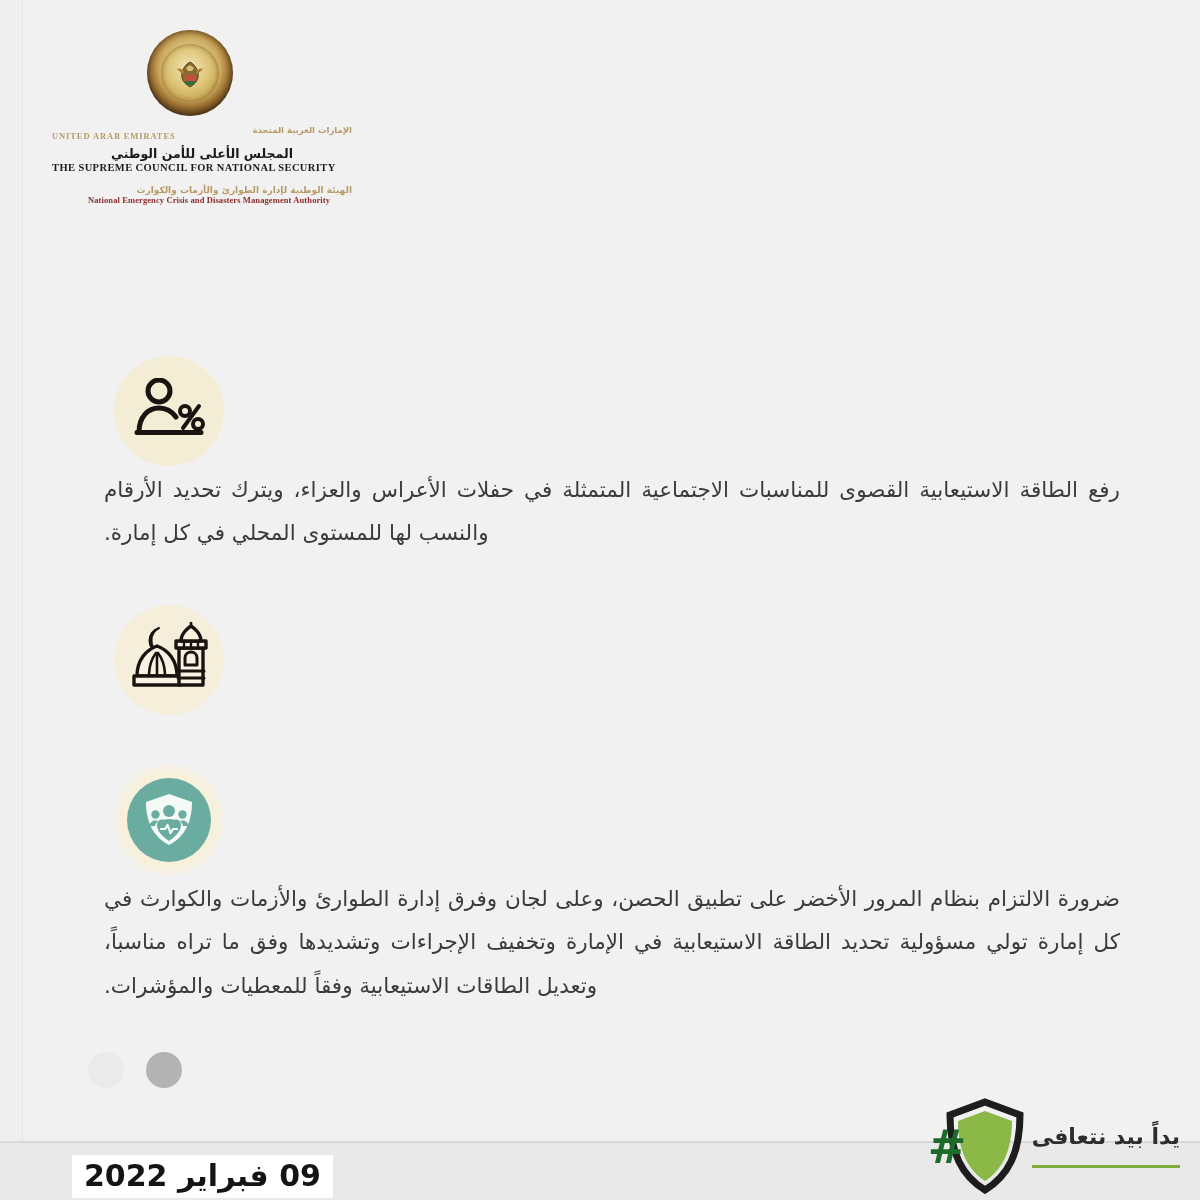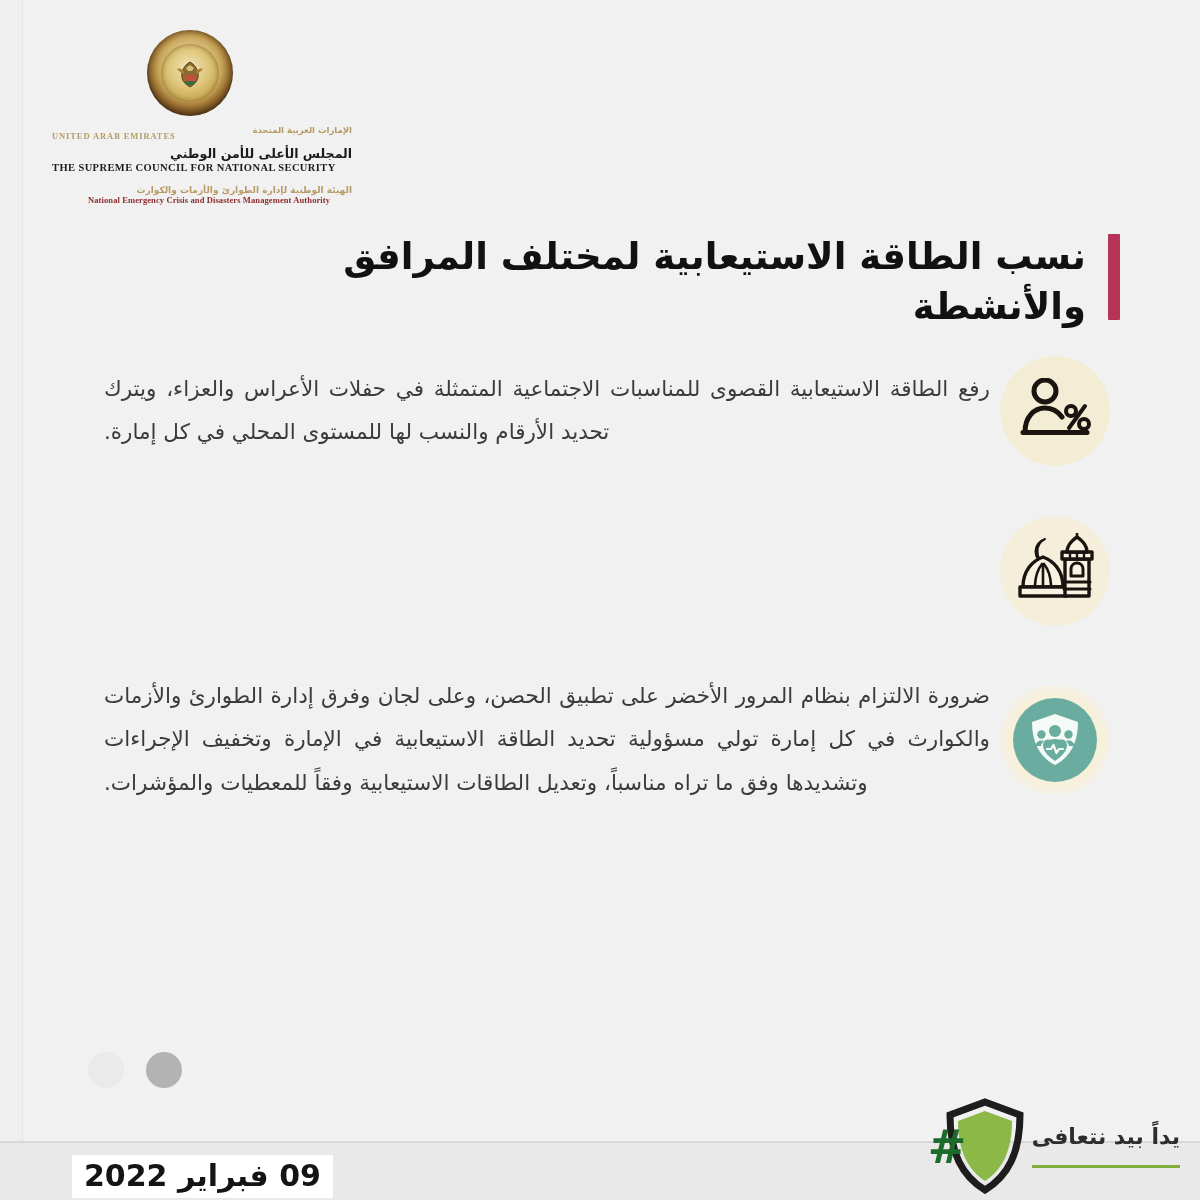--- a/index.html
+++ b/index.html
@@ -53,21 +53,21 @@
   .logo-en1{
     font-family:"Liberation Serif",serif;
     font-size:8.5px;letter-spacing:.9px;color:#b79a64;font-weight:700;
   }
   .logo-ar1{
     font-size:8.5px;color:#b79a64;font-weight:700;float:right;
     font-family:"DejaVu Sans",sans-serif;
   }
   .logo-ar2{
     font-size:12.5px;color:#1b1b1b;font-weight:700;letter-spacing:2.2px;
-    text-align:right;direction:rtl;margin-top:3px;
+    text-align:center;direction:rtl;margin-top:3px;
     font-family:"DejaVu Sans",sans-serif;
   }
   .logo-en2{
     font-family:"Liberation Serif",serif;
     font-size:10.5px;letter-spacing:.4px;color:#1b1b1b;font-weight:700;
     margin-top:1px;white-space:nowrap;
   }
   .logo-ar3{
     font-size:9px;color:#b79a64;font-weight:700;text-align:right;direction:rtl;
     margin-top:12px;font-family:"DejaVu Sans",sans-serif;letter-spacing:.4px;
@@ -92,21 +92,21 @@
     font-family:"DejaVu Sans",sans-serif;
     font-size:37px;font-weight:700;color:#111;
     line-height:1.34;text-align:right;direction:rtl;
   }
 
   
   .rows{
     position:absolute;right:80px;top:352px;width:1016px;
   }
   .row{
-    display:flex;align-items:center;
+    display:flex;flex-direction:column;align-items:flex-end;
     margin-bottom:46px;
   }
   .icon-cell{
     width:130px;flex:none;display:flex;justify-content:center;
     padding-top:4px;
   }
   .icon-circle{
     width:110px;height:110px;border-radius:50%;
     display:flex;align-items:center;justify-content:center;
     position:relative;
@@ -196,24 +196,20 @@
         <span class="logo-ar1">الإمارات العربية المتحدة</span>
         <span class="logo-en1">UNITED ARAB EMIRATES</span>
       </div>
       <div class="logo-ar2">المجلس الأعلى للأمن الوطني</div>
       <div class="logo-en2">THE SUPREME COUNCIL FOR NATIONAL SECURITY</div>
       <div class="logo-ar3">الهيئة الوطنية لإدارة الطوارئ والأزمات والكوارث</div>
       <div class="logo-en3">National Emergency Crisis and Disasters Management Authority</div>
     </div>
   </div>
 
-  <div class="title-wrap">
-    <div class="title-bar"></div>
-    <div class="title-text">نسب الطاقة الاستيعابية لمختلف المرافق والأنشطة</div>
-  </div>
 
   <div class="rows">
 
     <div class="row r1">
       <div class="icon-cell">
         <div class="icon-circle cream">
           <svg width="72" height="66" viewBox="0 0 72 66">
             <circle cx="26" cy="13" r="11" fill="none" stroke="#1a1410" stroke-width="5"></circle>
             <path d="M6 54 C6 39 15 30 26 30 C33 30 39 33.5 43 39" fill="none" stroke="#1a1410" stroke-width="5" stroke-linecap="round"></path>
             <line x1="4" y1="54.5" x2="68" y2="54.5" stroke="#1a1410" stroke-width="5" stroke-linecap="round"></line>

